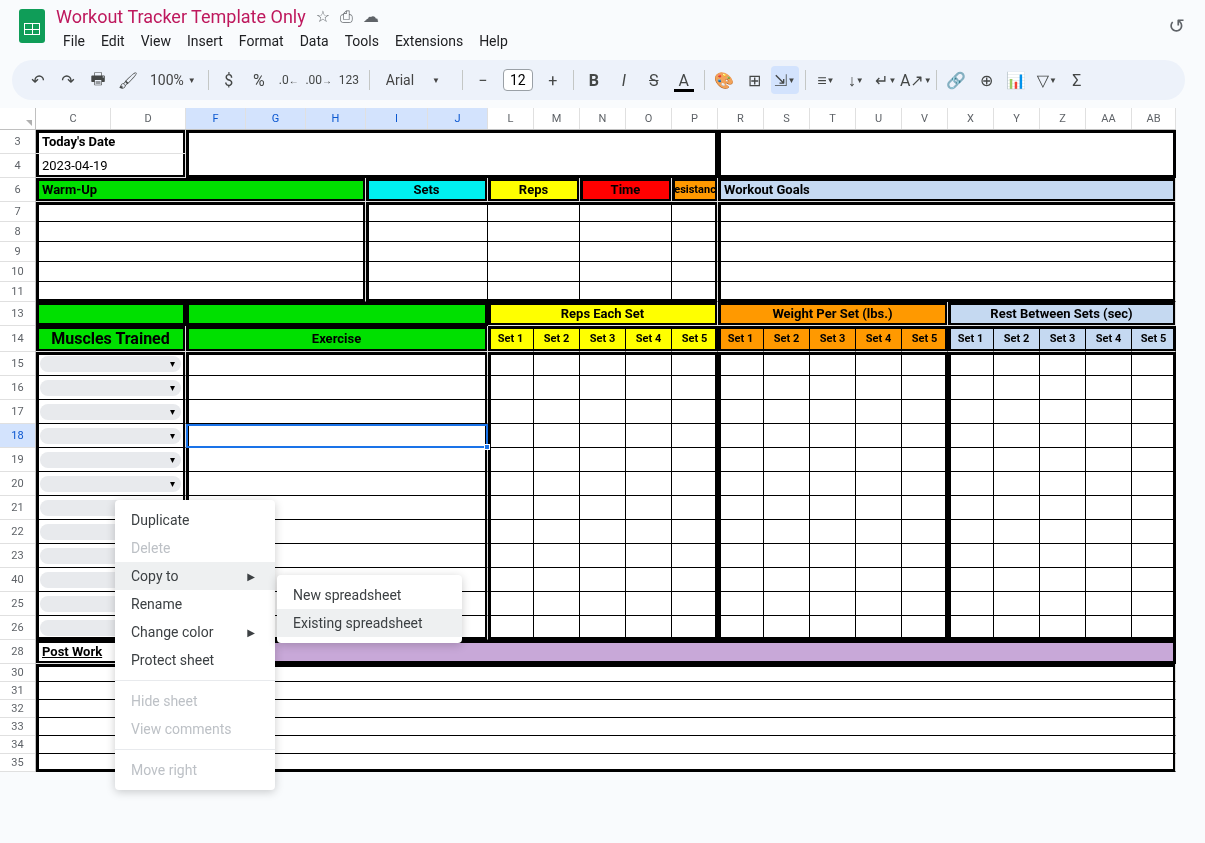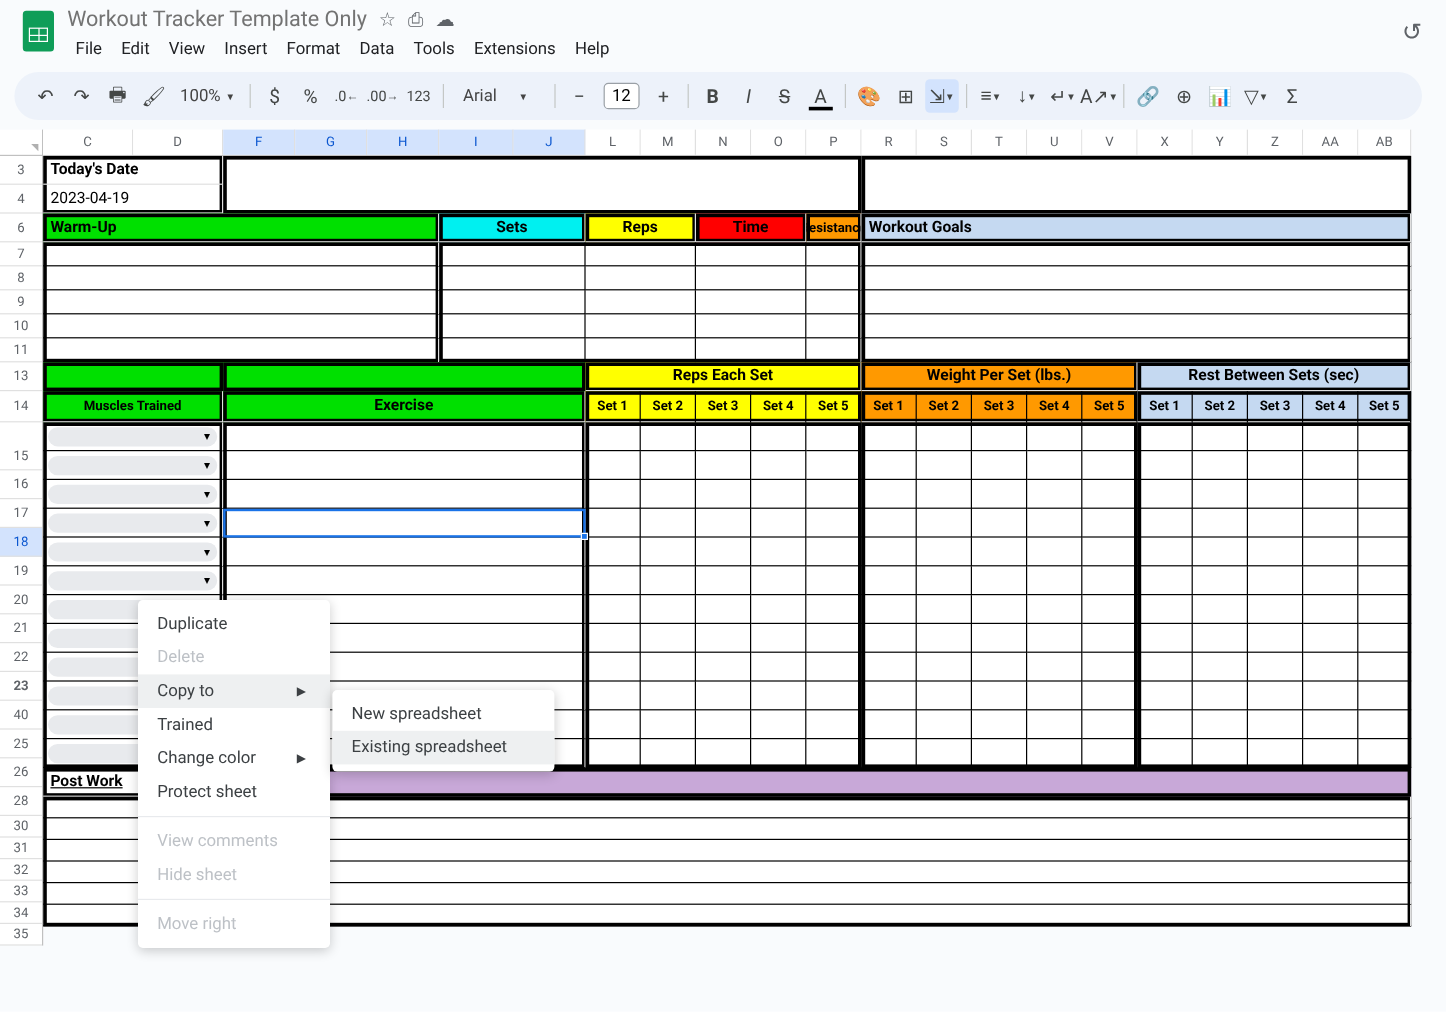--- a/index.html
+++ b/index.html
@@ -6,21 +6,21 @@
 body { background: #f9fbfd; overflow: hidden; width: 1205px; height: 843px; position: relative; }
 
 
 .header { display: flex; align-items: flex-start; padding: 6px 12px 0 12px; height: 60px; }
 .logo { width: 40px; height: 40px; display:flex; align-items:center; justify-content:center; }
 .logo-inner { width: 26px; height: 34px; background: #0f9d58; border-radius: 3px; position: relative; display:flex; align-items:center; justify-content:center; }
 .logo-grid { width: 16px; height: 12px; display:grid; grid-template-columns:1fr 1fr; grid-template-rows:1fr 1fr; gap:1px; background:#fff; padding:1px; margin-top:6px;}
 .logo-grid div { background:#0f9d58; }
 .title-area { flex:1; }
 .title-row { display:flex; align-items:center; gap:10px; padding-left:4px; }
-.title { font-size: 18px; color:#737373; }
+.title { font-size: 18px; color:#be185d; }
 .title-icons { display:flex; gap:10px; color:#5f6368; }
 .title-icons span { cursor:pointer; }
 .menu-row { display:flex; gap:2px; padding-left:4px; margin-top:2px; }
 .menu-item { font-size:14px; color:#202124; padding:4px 7px; cursor:pointer; border-radius:4px; }
 .history-icon { margin-left:auto; color:#5f6368; font-size:20px; padding:8px; }
 
 
 .toolbar-wrap { padding: 0 20px 0 12px; }
 .toolbar { background:#edf2fa; border-radius: 24px; height:40px; display:flex; align-items:center; padding:0 12px; gap:2px; }
 .tb-btn { width:28px; height:28px; display:flex; align-items:center; justify-content:center; color:#444746; cursor:pointer; border-radius:4px; font-size:16px;}
@@ -181,29 +181,29 @@
       <div class="row-h" style="height: 24px;">3</div>
       <div class="row-h" style="height: 24px;">4</div>
       <div class="row-h" style="height: 24px;">6</div>
       <div class="row-h" style="height: 20px;">7</div>
       <div class="row-h" style="height: 20px;">8</div>
       <div class="row-h" style="height: 20px;">9</div>
       <div class="row-h" style="height: 20px;">10</div>
       <div class="row-h" style="height: 20px;">11</div>
       <div class="row-h" style="height: 24px;">13</div>
       <div class="row-h" style="height: 26px;">14</div>
-      <div class="row-h" style="height: 24px; margin-top: 16px;">15</div>
+      <div class="row-h" style="height: 24px;">15</div>
       <div class="row-h" style="height: 24px;">16</div>
       <div class="row-h" style="height: 24px;">17</div>
       <div class="row-h sel" style="height: 24px;">18</div>
       <div class="row-h" style="height: 24px;">19</div>
       <div class="row-h" style="height: 24px;">20</div>
       <div class="row-h" style="height: 24px;">21</div>
       <div class="row-h" style="height: 24px; text-align: right;">22</div>
-      <div class="row-h" style="height: 24px; font-weight: bold;">23</div>
+      <div class="row-h" style="height: 24px;">23</div>
       <div class="row-h" style="height: 24px;">40</div>
       <div class="row-h" style="height: 24px;">25</div>
       <div class="row-h" style="height: 24px;">26</div>
       <div class="row-h" style="height: 24px;">28</div>
       <div class="row-h" style="height: 18px;">30</div>
       <div class="row-h" style="height: 18px;">31</div>
       <div class="row-h" style="height: 18px;">32</div>
       <div class="row-h" style="height: 18px;">33</div>
       <div class="row-h" style="height: 18px;">34</div>
       <div class="row-h" style="height: 18px;">35</div>
@@ -262,21 +262,21 @@
       <div class="cell " style="left: 682px; top: 152px; width: 458px; height: 20px; border-bottom: 1px solid rgb(0, 0, 0);"></div>
       <div class="cell " style="left: 0px; top: 172px; width: 150px; height: 24px; background: rgb(0, 224, 0); border: 3px solid rgb(0, 0, 0);"></div>
       <div class="cell " style="left: 150px; top: 172px; width: 302px; height: 24px; background: rgb(0, 224, 0); border: 3px solid rgb(0, 0, 0);"></div>
       <div class="cell " style="left: 452px; top: 172px; width: 230px; height: 24px; background: rgb(255, 255, 0); border: 3px solid rgb(0, 0, 0);"></div>
       <div class="cell " style="left: 452px; top: 172px; width: 230px; height: 24px; font-weight: 700; justify-content: center;">Reps Each Set</div>
       <div class="cell " style="left: 682px; top: 172px; width: 230px; height: 24px; background: rgb(255, 153, 0); border: 3px solid rgb(0, 0, 0);"></div>
       <div class="cell " style="left: 682px; top: 172px; width: 230px; height: 24px; font-weight: 700; justify-content: center;">Weight Per Set (lbs.)</div>
       <div class="cell " style="left: 912px; top: 172px; width: 228px; height: 24px; background: rgb(197, 217, 241); border: 3px solid rgb(0, 0, 0);"></div>
       <div class="cell " style="left: 912px; top: 172px; width: 228px; height: 24px; font-weight: 700; justify-content: center;">Rest Between Sets (sec)</div>
       <div class="cell " style="left: 0px; top: 196px; width: 150px; height: 26px; background: rgb(0, 224, 0); border: 3px solid rgb(0, 0, 0);"></div>
-      <div class="cell " style="left: 0px; top: 196px; width: 150px; height: 26px; font-weight: 700; justify-content: center; font-size: 11px;">Muscles Trained</div>
+      <div class="cell " style="left: 0px; top: 196px; width: 150px; height: 26px; font-weight: 700; justify-content: center; font-size: 16px;">Muscles Trained</div>
       <div class="cell " style="left: 150px; top: 196px; width: 302px; height: 26px; background: rgb(0, 224, 0); border: 3px solid rgb(0, 0, 0);"></div>
       <div class="cell " style="left: 150px; top: 196px; width: 302px; height: 26px; font-weight: 700; justify-content: center;">Exercise</div>
       <div class="cell " style="left: 452px; top: 196px; width: 230px; height: 26px; background: rgb(255, 255, 0); border: 3px solid rgb(0, 0, 0);"></div>
       <div class="cell " style="left: 452px; top: 196px; width: 46px; height: 26px; font-weight: 700; font-size: 11px; justify-content: center; border-right: 1px solid rgb(0, 0, 0);">Set 1</div>
       <div class="cell " style="left: 498px; top: 196px; width: 46px; height: 26px; font-weight: 700; font-size: 11px; justify-content: center; border-right: 1px solid rgb(0, 0, 0);">Set 2</div>
       <div class="cell " style="left: 544px; top: 196px; width: 46px; height: 26px; font-weight: 700; font-size: 11px; justify-content: center; border-right: 1px solid rgb(0, 0, 0);">Set 3</div>
       <div class="cell " style="left: 590px; top: 196px; width: 46px; height: 26px; font-weight: 700; font-size: 11px; justify-content: center; border-right: 1px solid rgb(0, 0, 0);">Set 4</div>
       <div class="cell " style="left: 636px; top: 196px; width: 46px; height: 26px; font-weight: 700; font-size: 11px; justify-content: center; border-right: 1px solid rgb(0, 0, 0);">Set 5</div>
       <div class="cell " style="left: 682px; top: 196px; width: 230px; height: 26px; background: rgb(255, 153, 0); border: 3px solid rgb(0, 0, 0);"></div>
       <div class="cell " style="left: 682px; top: 196px; width: 46px; height: 26px; font-weight: 700; font-size: 11px; justify-content: center; border-right: 1px solid rgb(0, 0, 0);">Set 1</div>
@@ -544,35 +544,35 @@
       <span>Duplicate</span>
     </div>
   <div class="ctx-item disabled">
       <span>Delete</span>
     </div>
   <div class="ctx-item highlight">
       <span>Copy to</span>
       <span class="arrow">▶</span>
     </div>
   <div class="ctx-item">
-      <span>Trained</span>
+      <span>Rename</span>
     </div>
   <div class="ctx-item">
       <span>Change color</span>
       <span class="arrow">▶</span>
     </div>
   <div class="ctx-item">
       <span>Protect sheet</span>
     </div>
   <div class="ctx-sep"></div>
   <div class="ctx-item disabled">
+      <span>Hide sheet</span>
+    </div>
+  <div class="ctx-item disabled">
       <span>View comments</span>
-    </div>
-  <div class="ctx-item disabled">
-      <span>Hide sheet</span>
     </div>
   <div class="ctx-sep"></div>
   <div class="ctx-item disabled">
       <span>Move right</span>
     </div>
 </div>
 
 <div class="ctx" style="left:277px; top:575px; width:185px;">
   <div class="ctx-item">
       <span>New spreadsheet</span>

